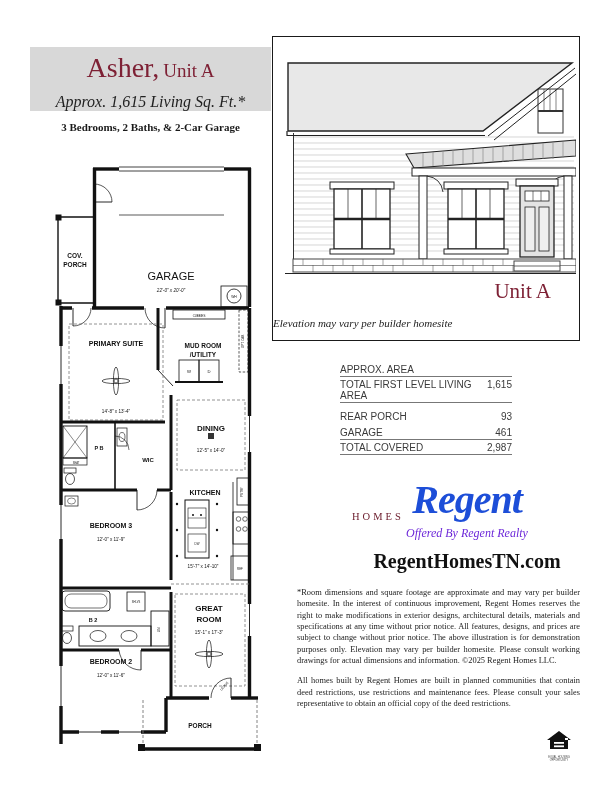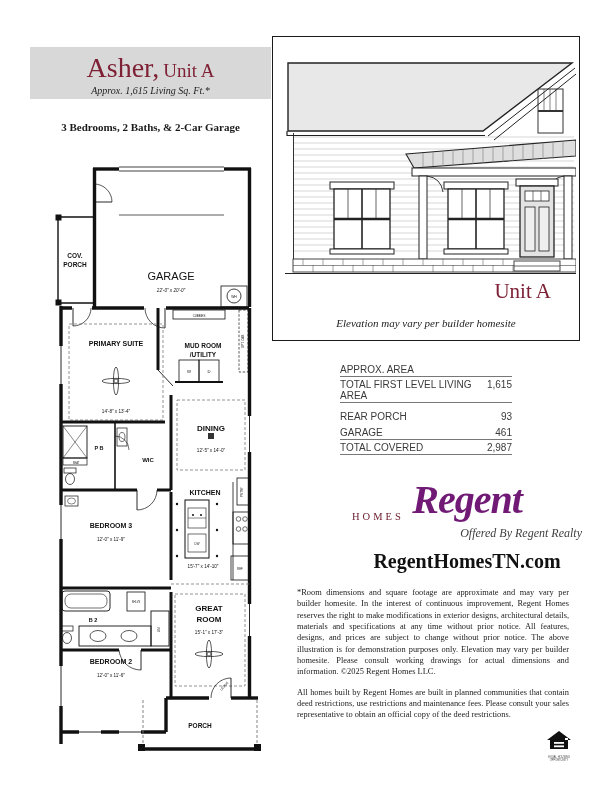--- a/index.html
+++ b/index.html
@@ -1,62 +1,62 @@
 <!DOCTYPE html>
 <html><head>
 <meta charset="utf-8">
 <style>
   html,body{margin:0;padding:0;background:#fff;}
   .page{position:relative;width:612px;height:792px;background:#fff;overflow:hidden;
         font-family:"Liberation Serif",serif;color:#1a1a1a;}
 
   
-  .title-block{position:absolute;left:30px;top:47px;width:241px;height:52px;
+  .title-block{position:absolute;left:30px;top:47px;width:241px;height:64px;
                background:#d8d8d8;text-align:center;}
   .title-line{margin-top:7px;color:#7e2135;line-height:1;}
   .title-name{font-size:28px;}
   .title-unit{font-size:19px;}
-  .title-sub{font-style:italic;font-size:10px;color:#222;margin-top:3px;}
+  .title-sub{font-style:italic;font-size:16px;color:#222;margin-top:11px;}
   .features{position:absolute;left:30px;top:121px;width:241px;text-align:center;
             font-weight:bold;font-size:11px;}
 
   
   .elev-box{position:absolute;left:272px;top:36px;width:306px;height:303px;
             border:1.5px solid #1a1a1a;background:#fff;}
   .elev-unit{position:absolute;right:28px;top:242px;color:#7e2135;font-size:21px;}
-  .elev-caption{position:absolute;left:0;bottom:11px;width:100%;text-align:center;
+  .elev-caption{position:absolute;left:0;bottom:11px;width:100%;text-align:left;
                 font-style:italic;font-size:11px;color:#222;}
 
   
   .plan{position:absolute;left:53px;top:160px;}
   .plan text{font-family:"Liberation Sans",sans-serif;fill:#111;}
   .rname{font-weight:bold;}
   .rdim{font-size:4.6px;}
 
   
   .area-table{position:absolute;left:340px;top:362px;width:172px;
               font-family:"Liberation Sans",sans-serif;font-size:10px;color:#3a3a3a;}
   .at-row{display:flex;justify-content:space-between;padding:2px 0 1px 0;}
   .at-rule{border-bottom:0.9px solid #777;}
   .at-gap{height:6px;}
   .at-gap-sm{height:2px;}
 
   
   .brand{position:absolute;left:352px;top:480px;width:230px;text-align:center;}
-  .logo-script{font-style:italic;font-weight:bold;font-size:40px;color:#701a75;
+  .logo-script{font-style:italic;font-weight:bold;font-size:40px;color:#1d4ed8;
                line-height:1;letter-spacing:-1px;}
   .logo-homes{font-size:10.5px;letter-spacing:3px;color:#6e2030;margin-top:-9px;
               text-align:left;}
-  .tagline{font-style:italic;font-size:12px;margin-top:4px;color:#404040;text-align:right;}
+  .tagline{font-style:italic;font-size:12px;margin-top:4px;color:#6d28d9;}
   .website{font-weight:bold;font-size:20px;margin-top:9px;color:#111;}
 
   
   .disclaimer{position:absolute;left:297px;top:587px;width:287px;font-size:8.4px;
               line-height:1.35;text-align:justify;color:#222;}
-  .disclaimer p{margin:0 15px 9px 0;}
+  .disclaimer p{margin:0 4px 9px 0;}
 
   
   .eho{position:absolute;left:546px;top:731px;width:26px;text-align:center;}
   .eho-txt{font-family:"Liberation Sans",sans-serif;font-size:2.6px;color:#444;line-height:1.1;}
 </style>
 </head>
 <body>
 
 <div class="page">
 

